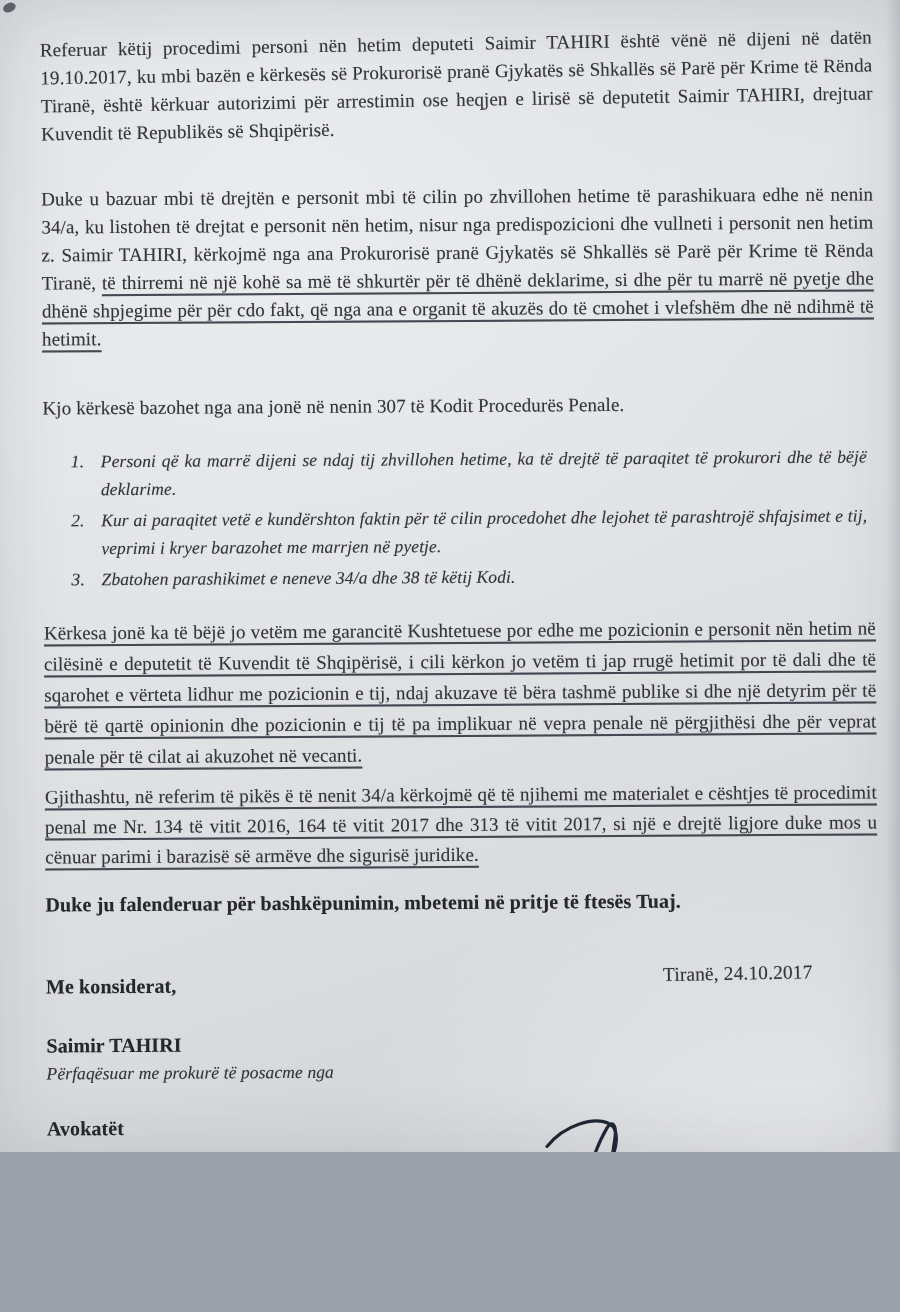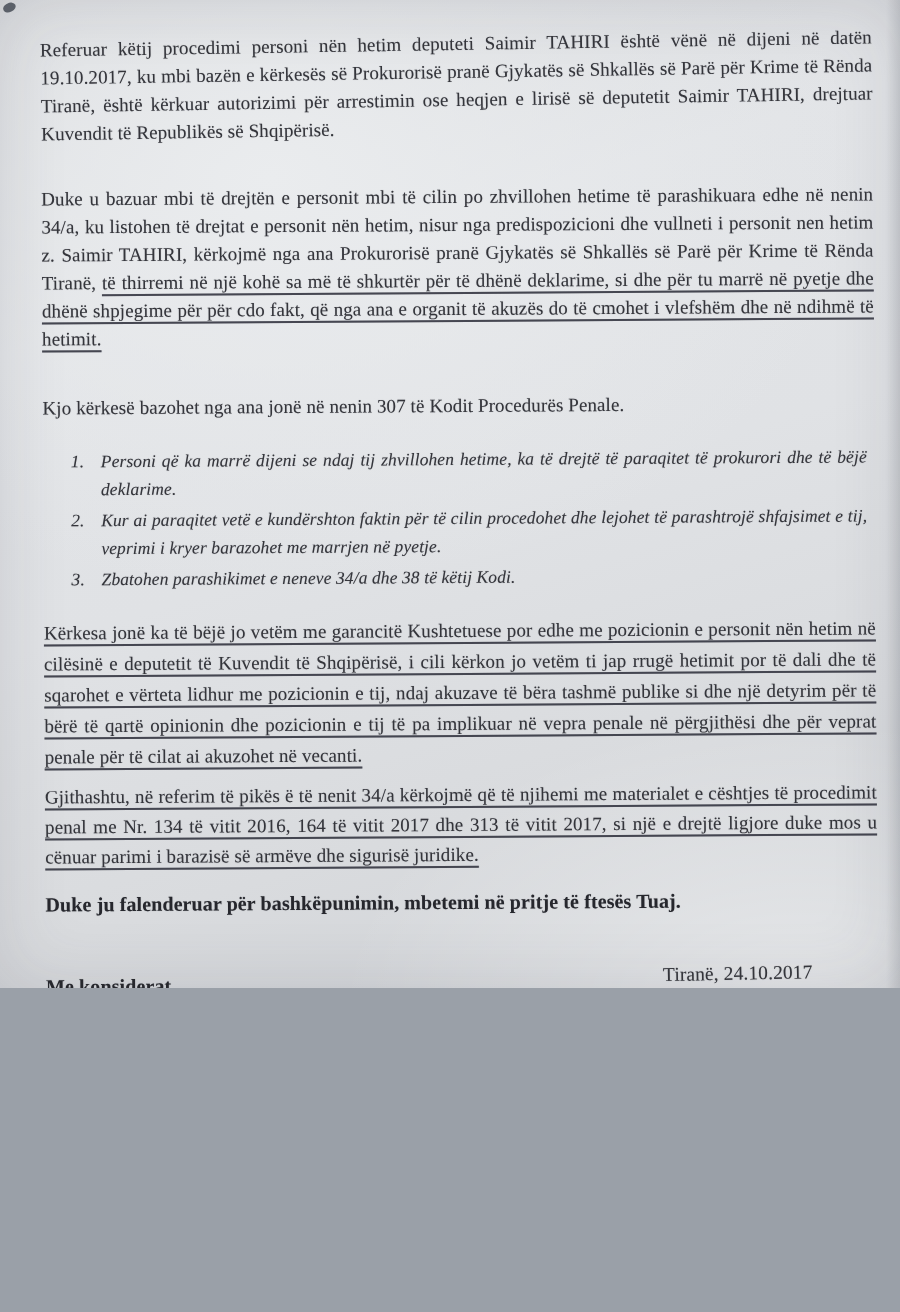--- a/index.html
+++ b/index.html
@@ -5,21 +5,21 @@
   :root{
     --ink:#34353b;
     --bold-ink:#26272d;
     --blue-ink:#2e3f8e;
     --dark-ink:#202734;
   }
   *{margin:0;padding:0;box-sizing:border-box;}
   html,body{background:#9aa0a8;}
   .scan-page{
     position:relative;
-    width:900px;height:988px;
+    width:900px;height:1152px;
     margin:0 auto;
     overflow:hidden;
     background:
       radial-gradient(120% 70% at 88% 102%, rgba(255,255,255,.45), rgba(255,255,255,0) 42%),
       radial-gradient(110% 70% at 30% 18%, #eaecee 0%, rgba(234,236,238,0) 60%),
       linear-gradient(163deg,#d6d8db 0%,#e2e4e7 28%,#e0e2e5 52%,#d9dbde 76%,#cfd2d6 100%);
     box-shadow: inset 0 0 70px rgba(55,60,72,.14);
     font-family:"Liberation Serif","DejaVu Serif",serif;
     color:var(--ink);
   }

